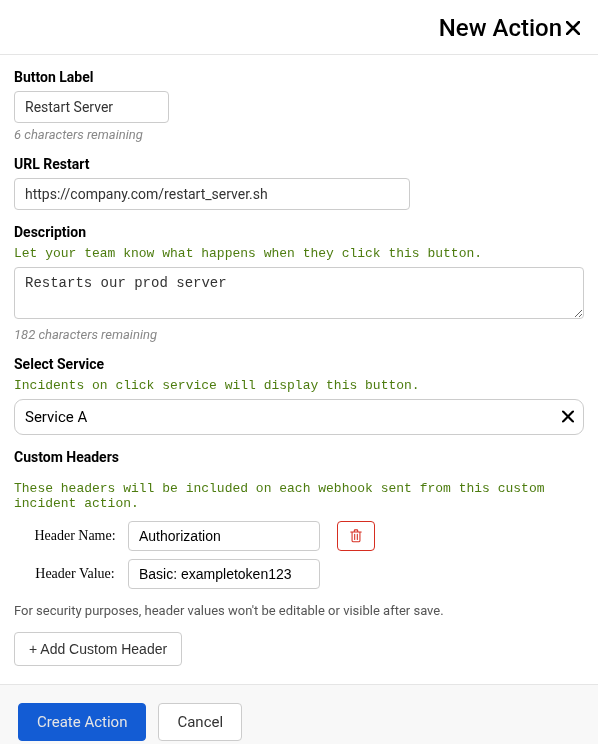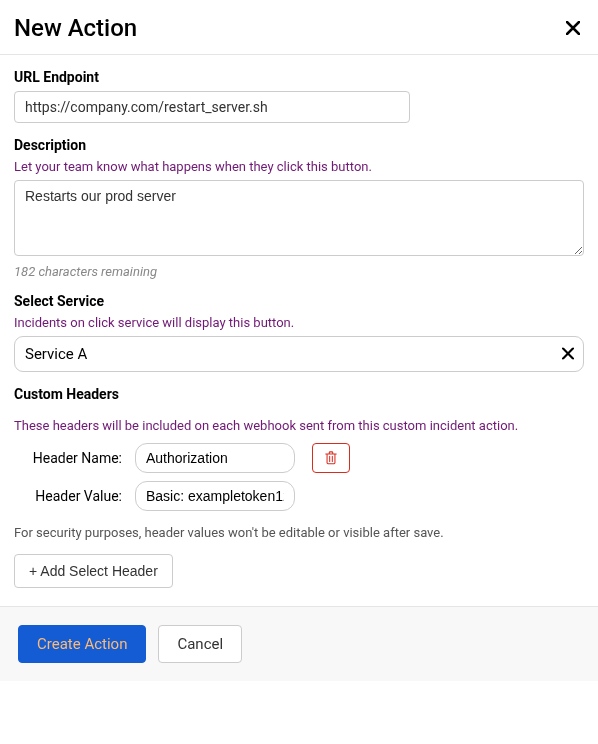--- a/index.html
+++ b/index.html
@@ -14,21 +14,21 @@
   width: 598px;
   color: #000;
 }
 
 .dialog {
   width: 100%;
 }
 
 .dialog-header {
   display: flex;
-  justify-content: space-between;
+  justify-content: flex-end;
   align-items: center;
   padding: 14px 14px 12px 14px;
   border-bottom: 1px solid #e5e5e5;
 }
 
 .dialog-title {
   font-size: 24px;
   font-weight: 500;
   color: #000;
 }
@@ -61,22 +61,23 @@
 .field-label {
   display: block;
   font-size: 14px;
   font-weight: 700;
   margin-bottom: 6px;
   color: #000;
 }
 
 .help-text {
   font-size: 13px;
-  color: #701a75;
+  color: #4d7c0f;
   margin-bottom: 6px;
+  font-family: Liberation Mono, monospace;
 }
 
 .text-input {
   width: 100%;
   padding: 7px 10px;
   border: 1px solid #ccc;
   border-radius: 4px;
   font-size: 14px;
   font-family: inherit;
   background: #fff;
@@ -90,23 +91,23 @@
 .text-input.medium {
   width: 396px;
 }
 
 .textarea {
   width: 100%;
   padding: 7px 10px;
   border: 1px solid #ccc;
   border-radius: 4px;
   font-size: 14px;
-  font-family: Liberation Sans, sans-serif;
+  font-family: Liberation Mono, monospace;
   resize: vertical;
-  height: 76px;
+  height: 52px;
   color: #333;
 }
 
 .char-count {
   font-size: 13px;
   font-style: italic;
   color: #888;
   margin-top: 4px;
 }
 
@@ -138,31 +139,32 @@
 .header-row {
   display: flex;
   align-items: center;
   margin-bottom: 8px;
   padding-left: 14px;
 }
 
 .header-label {
   font-size: 14px;
   width: 94px;
-  text-align: right;
-  margin-right: 13px;
-  color: #000;
+  text-align: center;
+  margin-right: 6px;
+  color: #000;
+  font-family: Liberation Serif, serif;
 }
 
 .header-input {
   padding: 6px 10px;
   border: 1px solid #ccc;
-  border-radius: 12px;
-  font-size: 14px;
-  width: 160px;
+  border-radius: 4px;
+  font-size: 14px;
+  width: 192px;
   margin-right: 17px;
 }
 
 .trash-btn {
   background: #fff;
   border: 1px solid #d62d20;
   border-radius: 4px;
   padding: 6px 10px;
   cursor: pointer;
   display: flex;
@@ -200,21 +202,21 @@
 .btn {
   padding: 9px 18px;
   border-radius: 4px;
   font-size: 15px;
   cursor: pointer;
   font-family: inherit;
 }
 
 .btn-primary {
   background: #135cd4;
-  color: #fdba74;
+  color: #e5e5e5;
   border: 1px solid #135cd4;
 }
 
 .btn-secondary {
   background: #fff;
   color: #333;
   border: 1px solid #ccc;
   text-align: right;
 }
 
@@ -234,23 +236,28 @@
     <h1 class="dialog-title">New Action</h1>
     <button class="close-btn">
       <svg width="14" height="14" viewBox="0 0 14 14" fill="none">
         <path d="M1 1 L13 13 M13 1 L1 13" stroke="#000" stroke-width="2.5" stroke-linecap="round"></path>
       </svg>
     </button>
   </div>
 
   <div class="dialog-body">
 
-
     <div class="field">
-      <label class="field-label">URL Endpoint</label>
+      <label class="field-label">Button Label</label>
+      <input type="text" class="text-input small" value="Restart Server" style="">
+      <div class="char-count">6 characters remaining</div>
+    </div>
+
+    <div class="field">
+      <label class="field-label">URL Restart</label>
       <input type="text" class="text-input medium" value="https://company.com/restart_server.sh" style="">
     </div>
 
     <div class="field">
       <label class="field-label">Description</label>
       <div class="help-text">Let your team know what happens when they click this button.</div>
       <textarea class="textarea" style="">Restarts our prod server</textarea>
       <div class="char-count">182 characters remaining</div>
     </div>
 
@@ -282,21 +289,21 @@
           </button>
         </div>
         <div class="header-row">
           <span class="header-label">Header Value:</span>
           <input type="text" class="header-input" value="Basic: exampletoken123" style="">
         </div>
       </div>
 
       <div class="security-note">For security purposes, header values won't be editable or visible after save.</div>
 
-      <button class="add-header-btn">+ Add Select Header</button>
+      <button class="add-header-btn">+ Add Custom Header</button>
     </div>
 
   </div>
 
   <div class="dialog-footer">
     <button class="btn btn-primary">Create Action</button>
     <button class="btn btn-secondary">Cancel</button>
   </div>
 </div>
 

